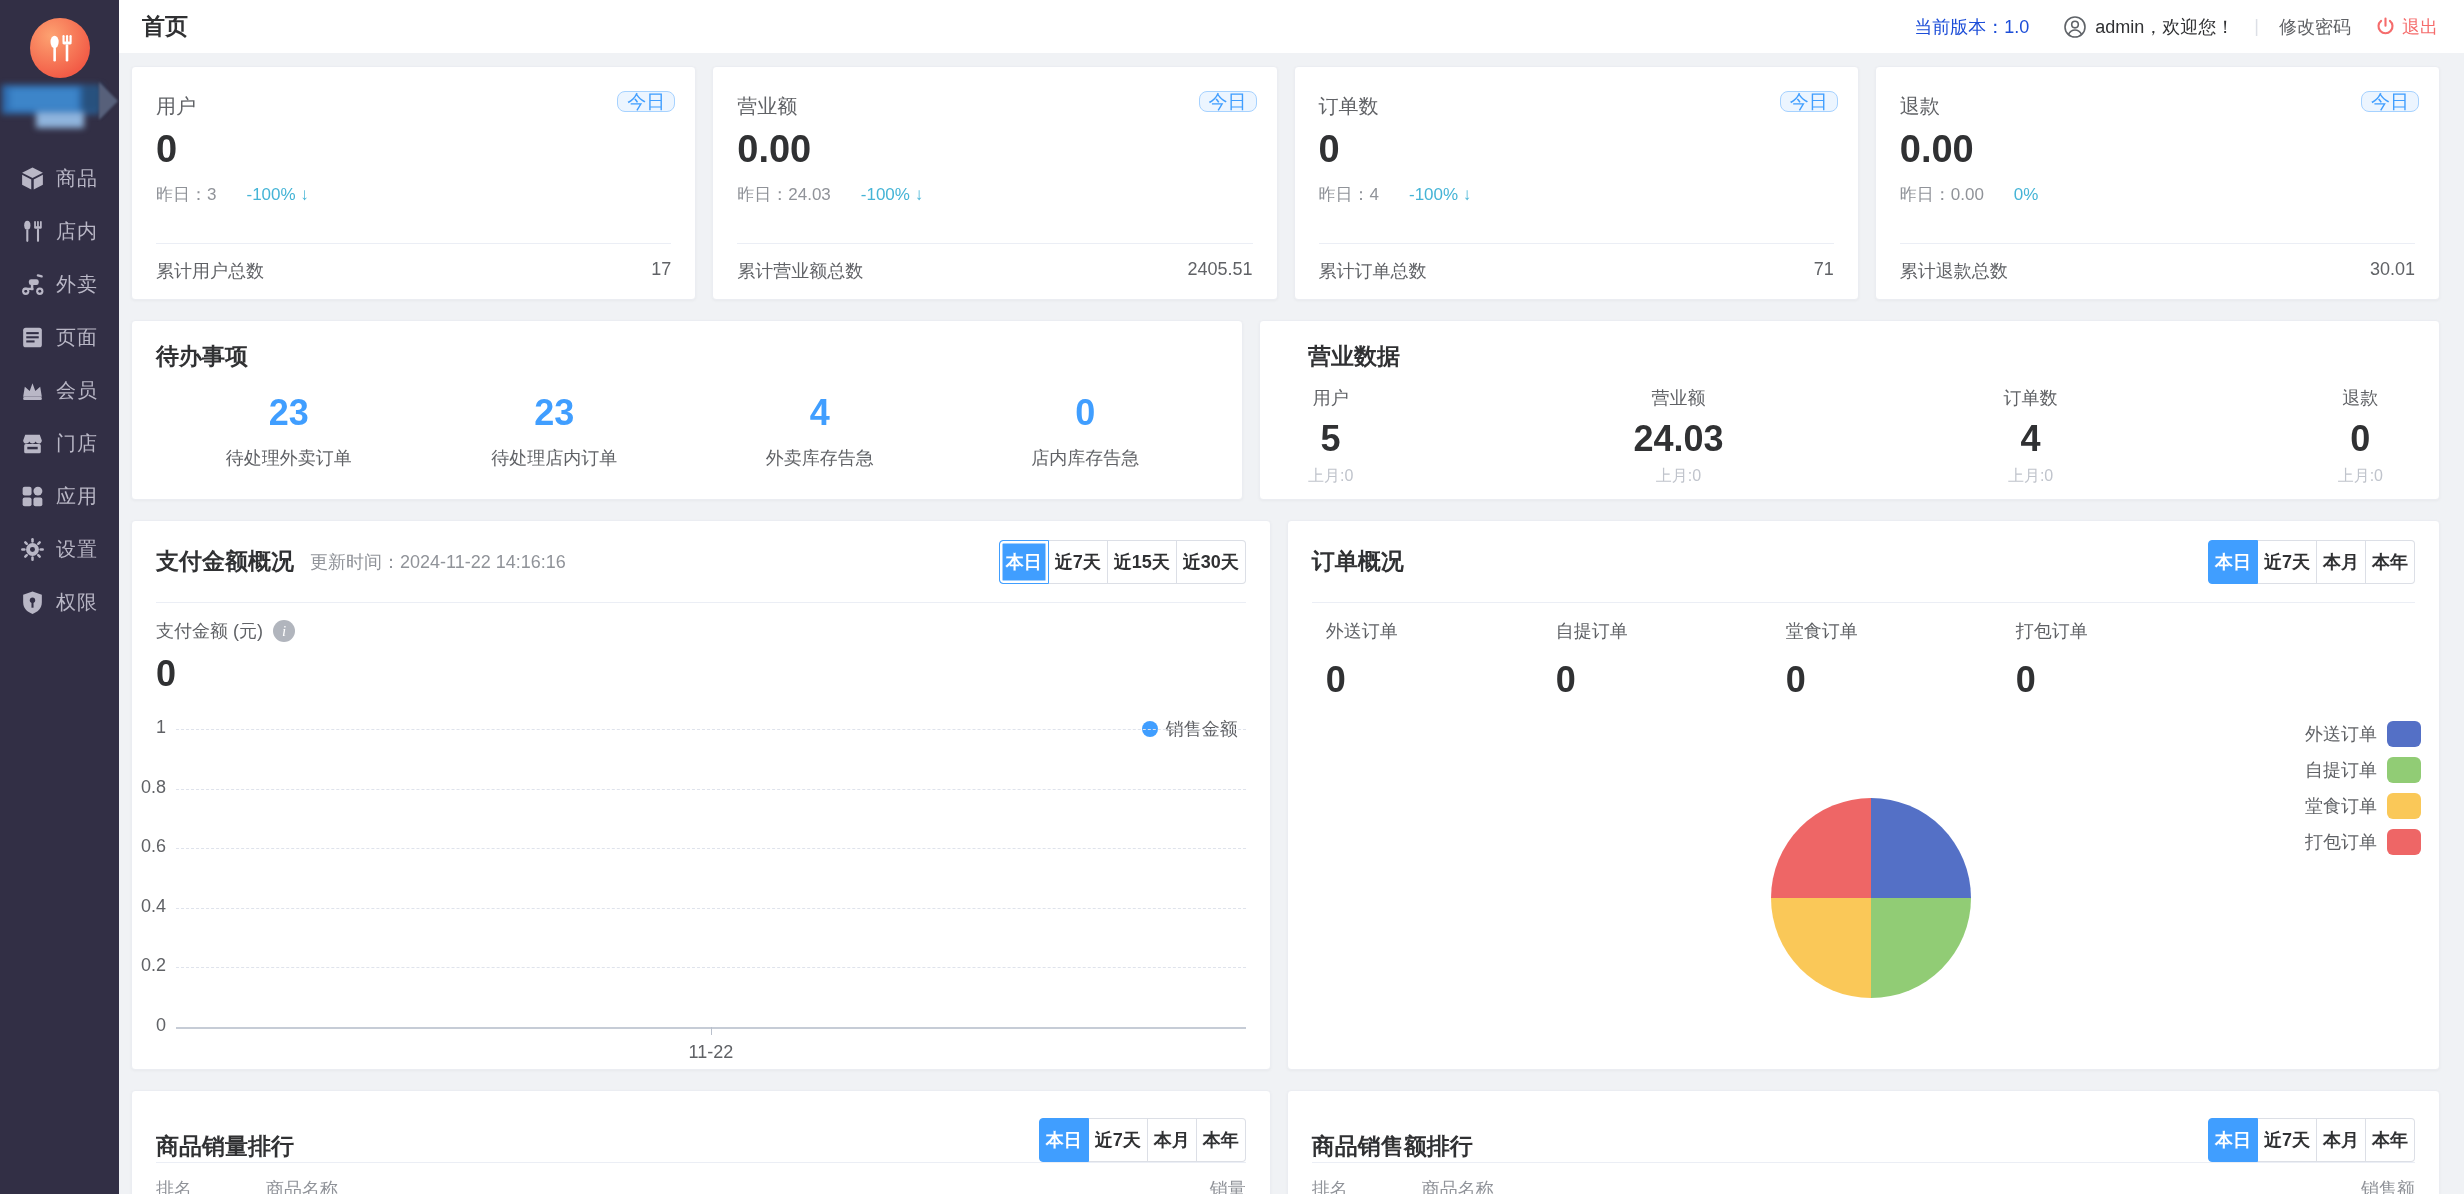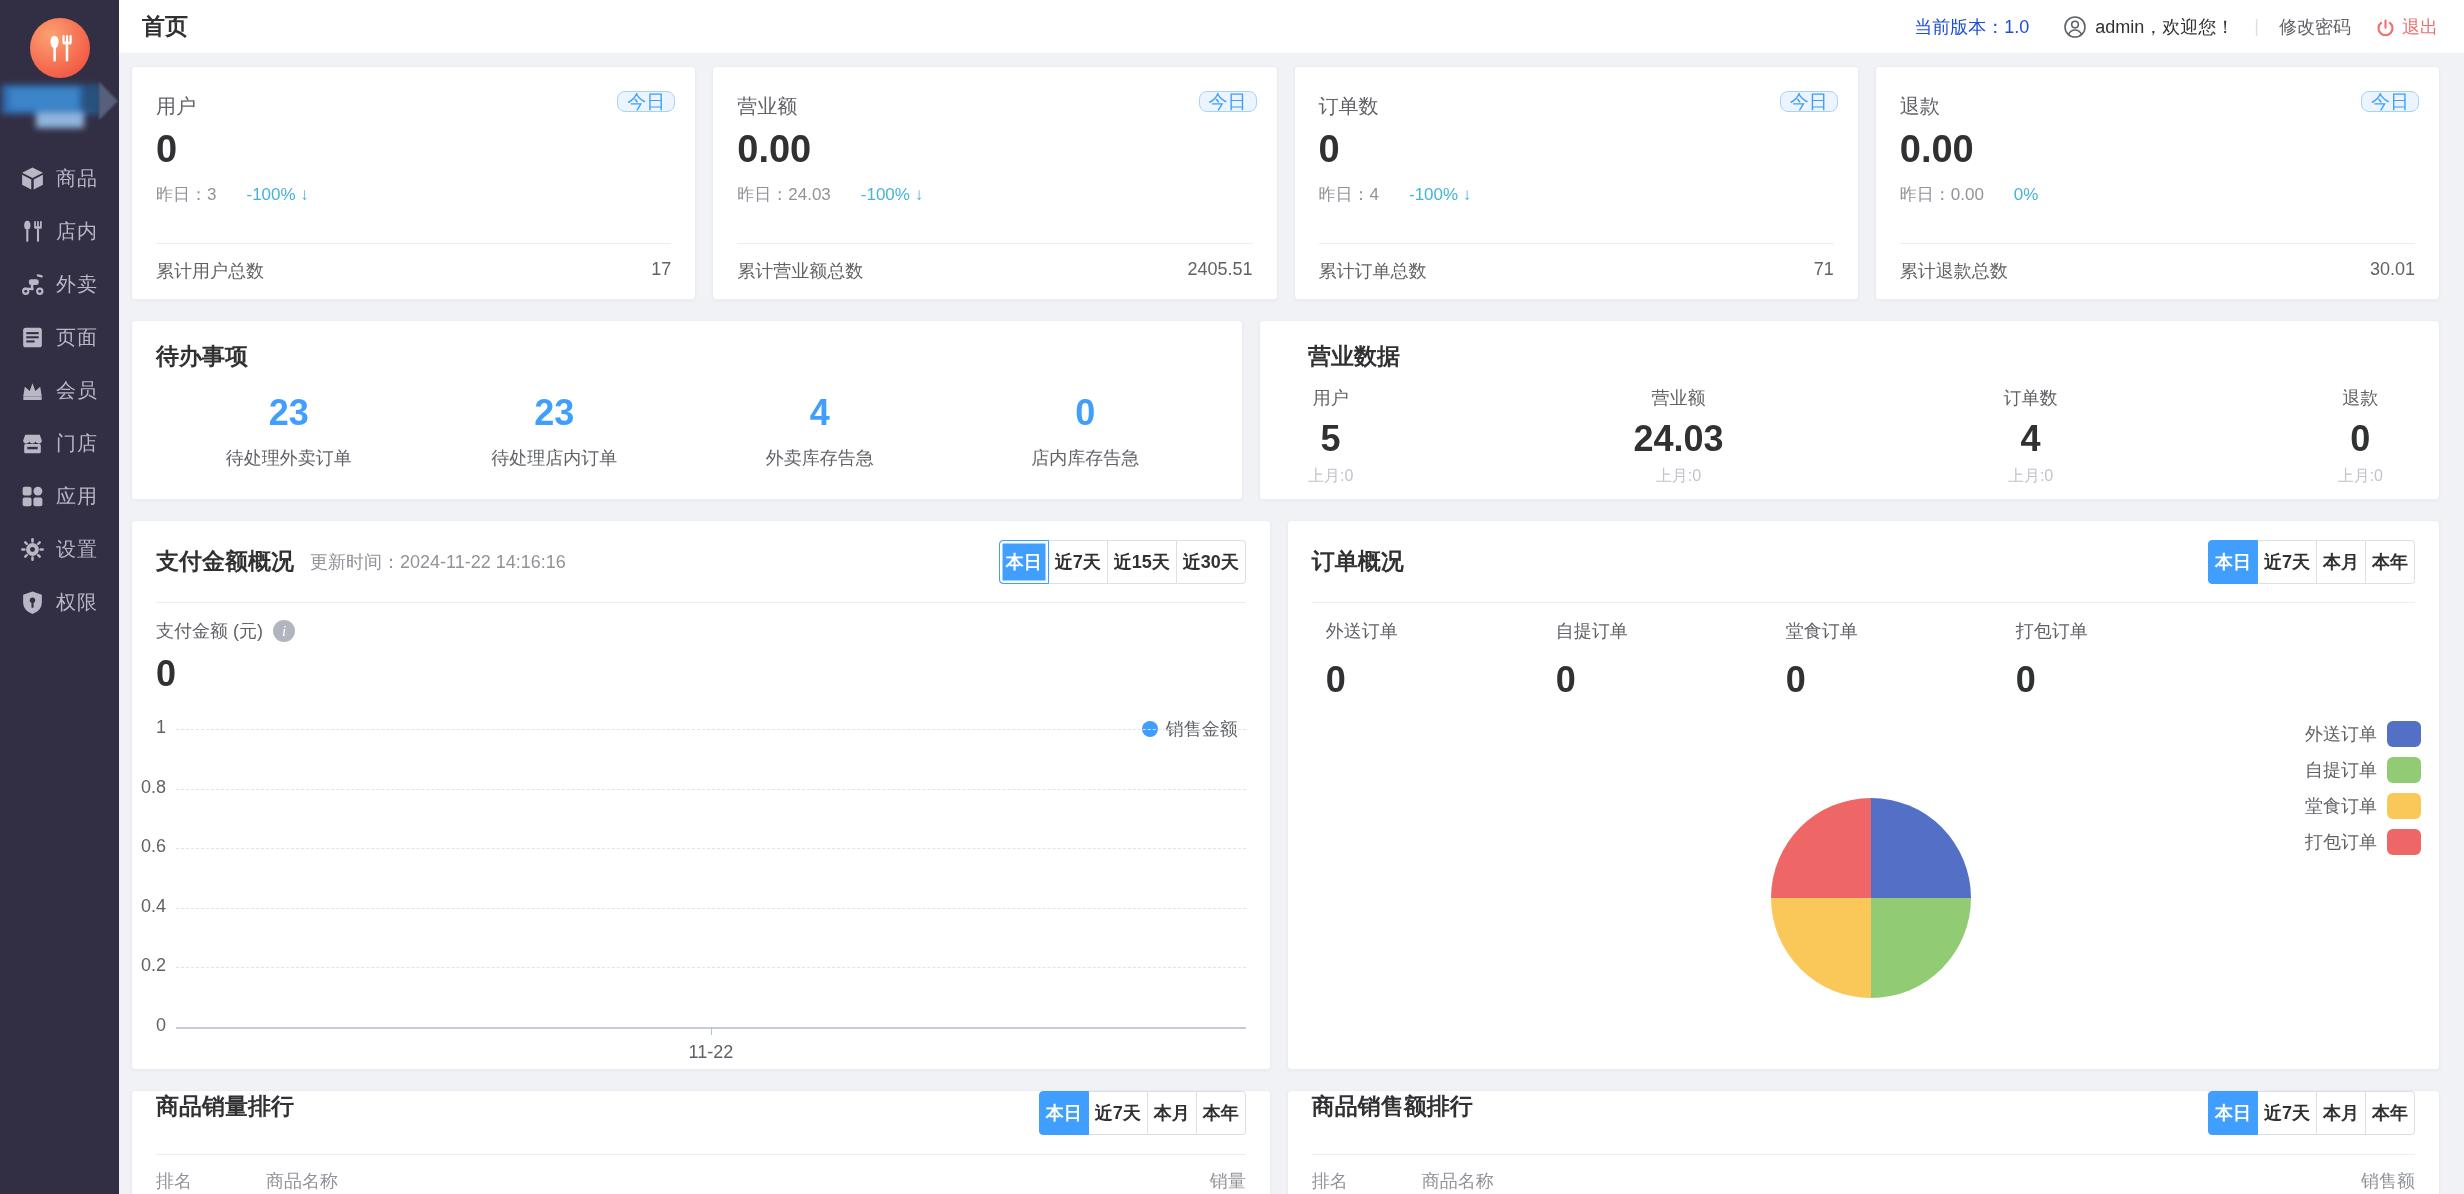--- a/index.html
+++ b/index.html
@@ -29,21 +29,21 @@
   
   .main { flex:1; display:flex; flex-direction:column; min-width:0; }
   .topbar { height:53px; background:#fff; display:flex; align-items:center; padding:0 26px 0 23px; flex:0 0 53px; }
   .pt { font-size:23px; font-weight:700; color:#303133; }
   .tr { margin-left:auto; display:flex; align-items:center; font-size:18px; }
   .ver { color:#1d4ed8; margin-right:34px; }
   .usr { display:flex; align-items:center; color:#303133; cursor:pointer; }
   .usr svg { margin-right:8px; }
   .sep { color:#dcdfe6; margin:0 20px; }
   .chg { color:#606266; cursor:pointer; }
-  .out { display:flex; align-items:flex-end; color:#f56c6c; margin-left:24px; cursor:pointer; }
+  .out { display:flex; align-items:center; color:#f56c6c; margin-left:24px; cursor:pointer; }
   .out svg { margin-right:6px; }
 
   .content { padding:13px 24px 0 12px; flex:1; }
   .row { display:flex; margin-bottom:20px; }
   .r1 { gap:16px; }
   .r2,.r3,.r4 { gap:16px; }
   .r4 { margin-bottom:0; }
   .card { background:#fff; border:1px solid #ebedf2; border-radius:4px; box-shadow:0 1px 3px rgba(0,0,0,.04); }
 
   
@@ -107,21 +107,21 @@
   .ord-val { font-size:36px; font-weight:700; color:#303133; margin-top:16px; }
   .pie { position:absolute; left:483px; top:277px; width:200px; height:200px; border-radius:50%; }
   .pie-legend { position:absolute; top:200px; right:18px; }
   .pl-row { display:flex; align-items:center; justify-content:flex-end; margin-bottom:10px; cursor:pointer; }
   .pl-row span { font-size:18px; color:#606266; margin-right:10px; }
   .pl-row .sw { width:34px; height:26px; border-radius:6px; }
 
   
   .rank { position:relative; height:230px; padding:0 24px; }
   .rank.l { flex:1136; } .rank.r { flex:1150; }
-  .rk-head { height:64px; display:flex; align-items:flex-start; border-bottom:1px solid #ebeef5; }
+  .rk-head { height:72px; display:flex; align-items:flex-end; border-bottom:1px solid #ebeef5; }
   .rk-cols { display:flex; margin-top:14px; font-size:18px; color:#909399; }
   .rk-cols .c1 { width:110px; }
   .rk-cols .c2 { flex:1; }
   .rk-cols .c3 { text-align:right; }
 </style>
 </head>
 <body>
 
 <div class="page">
 

